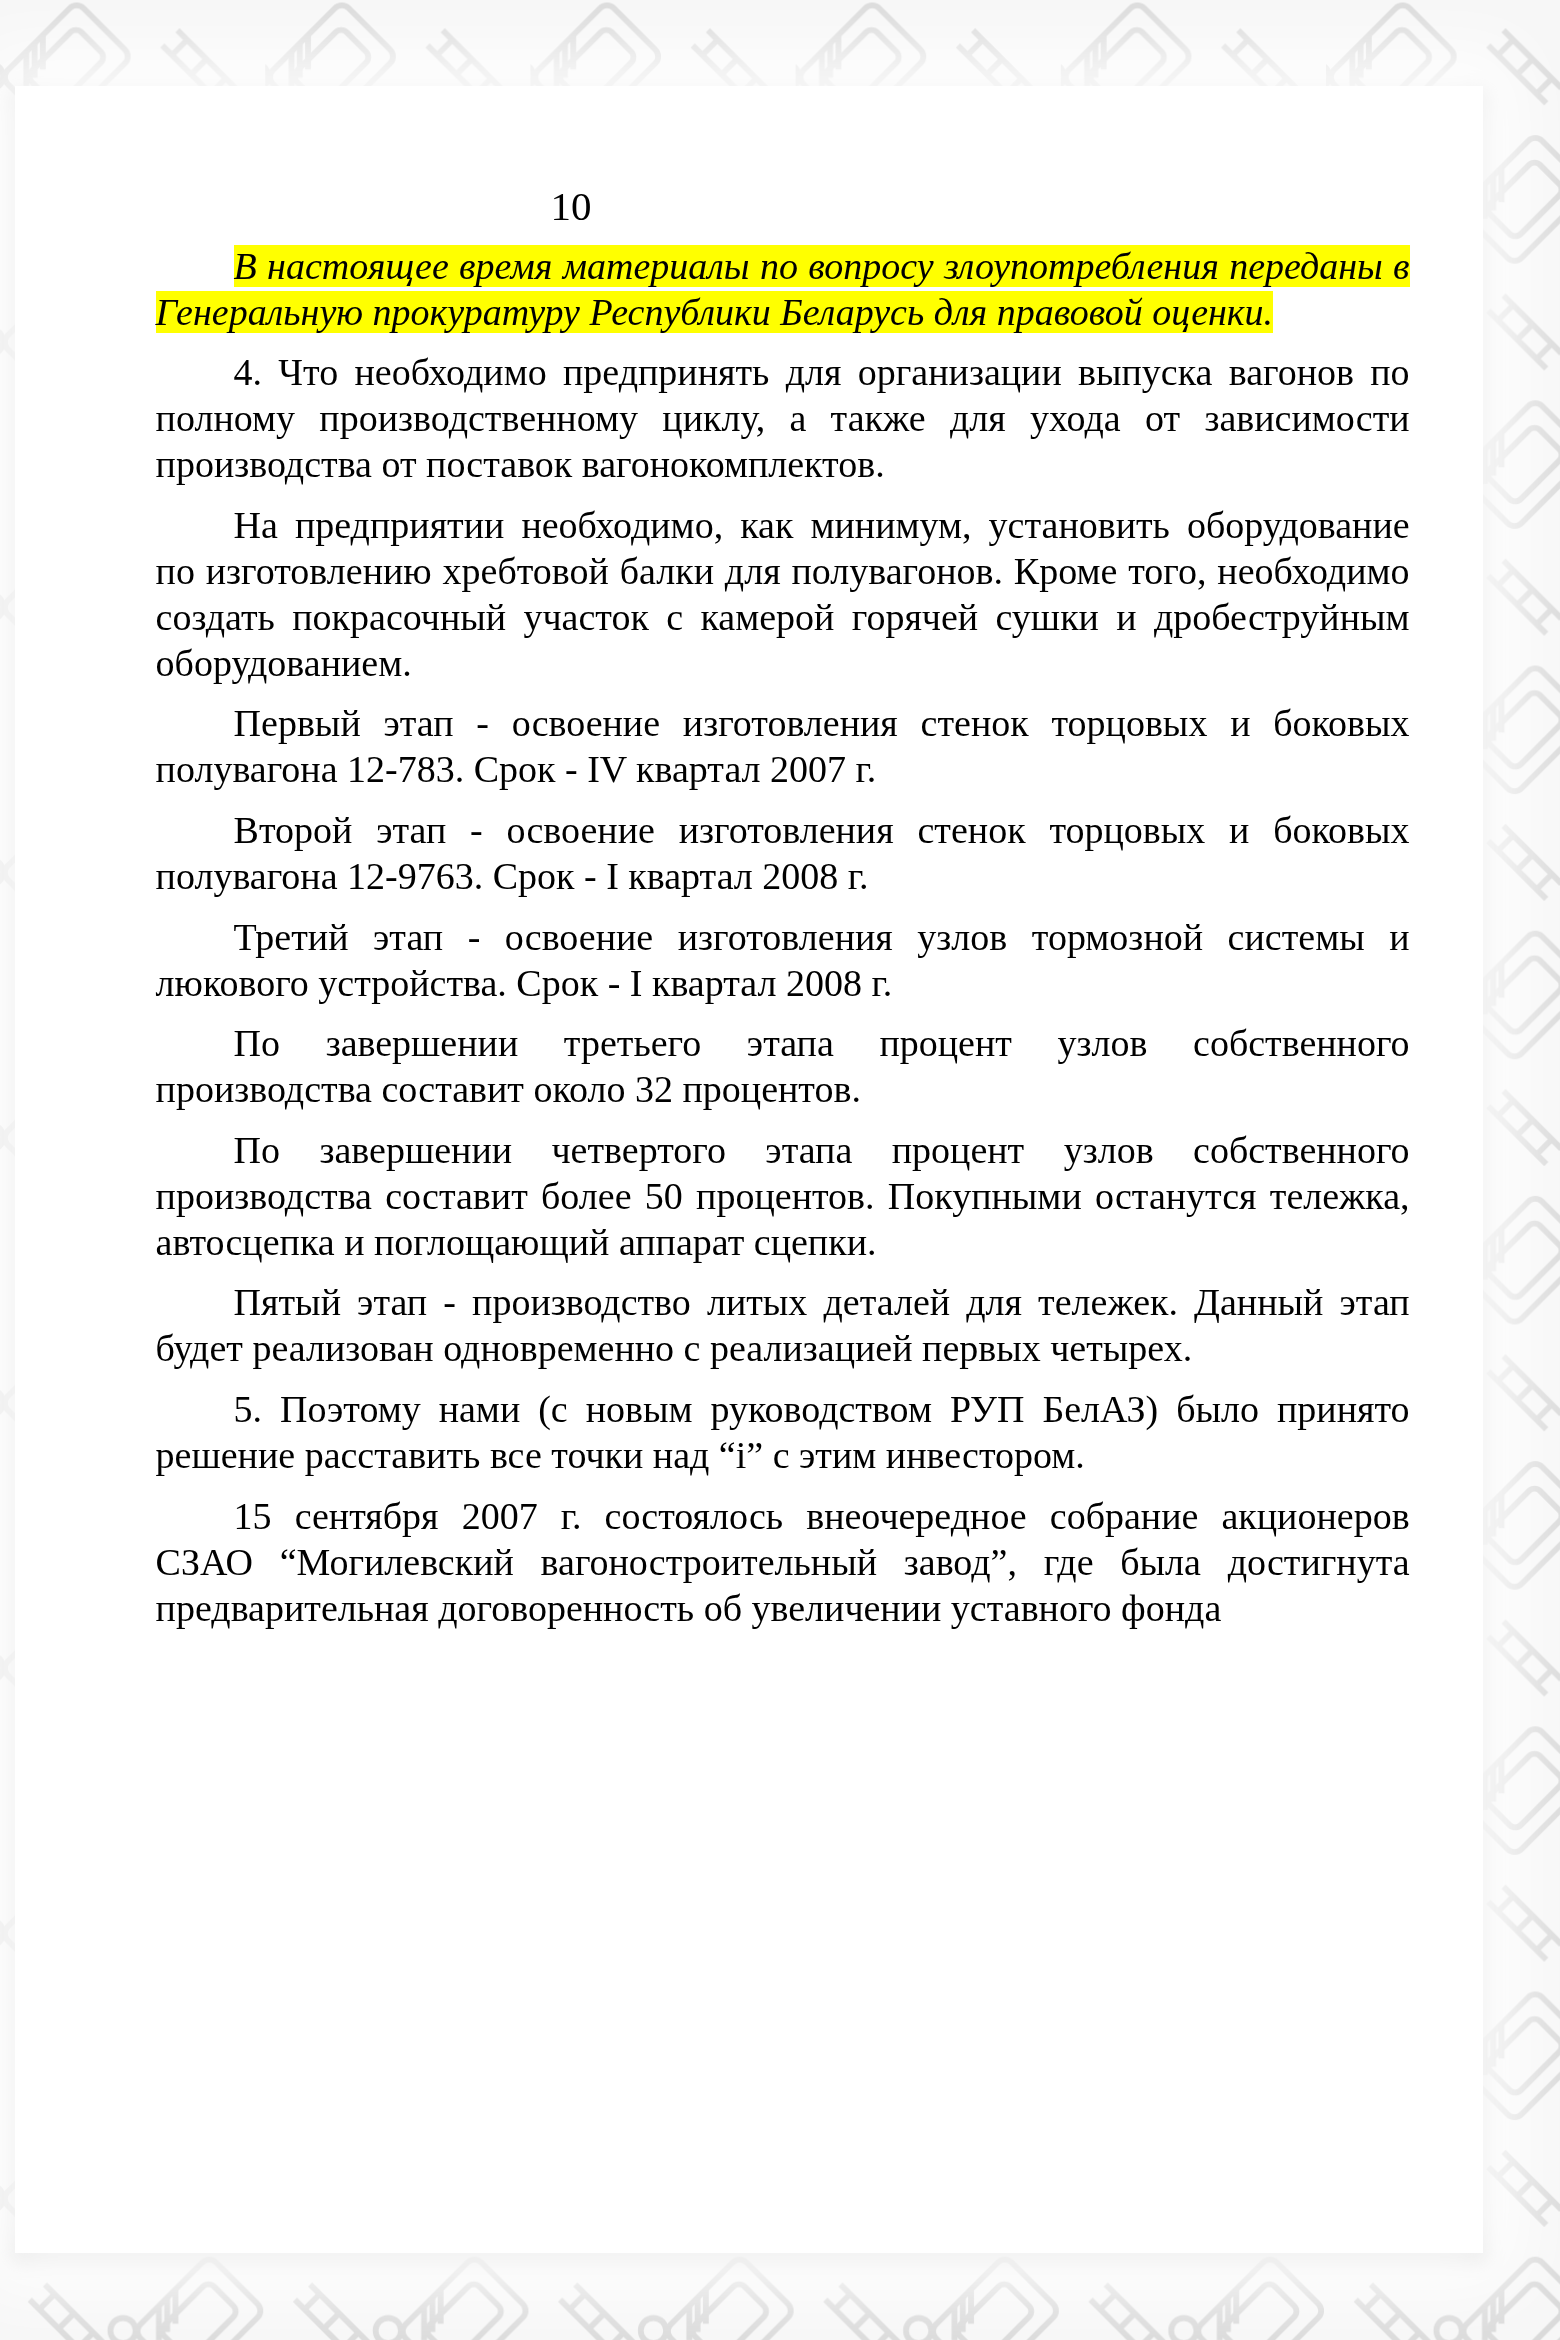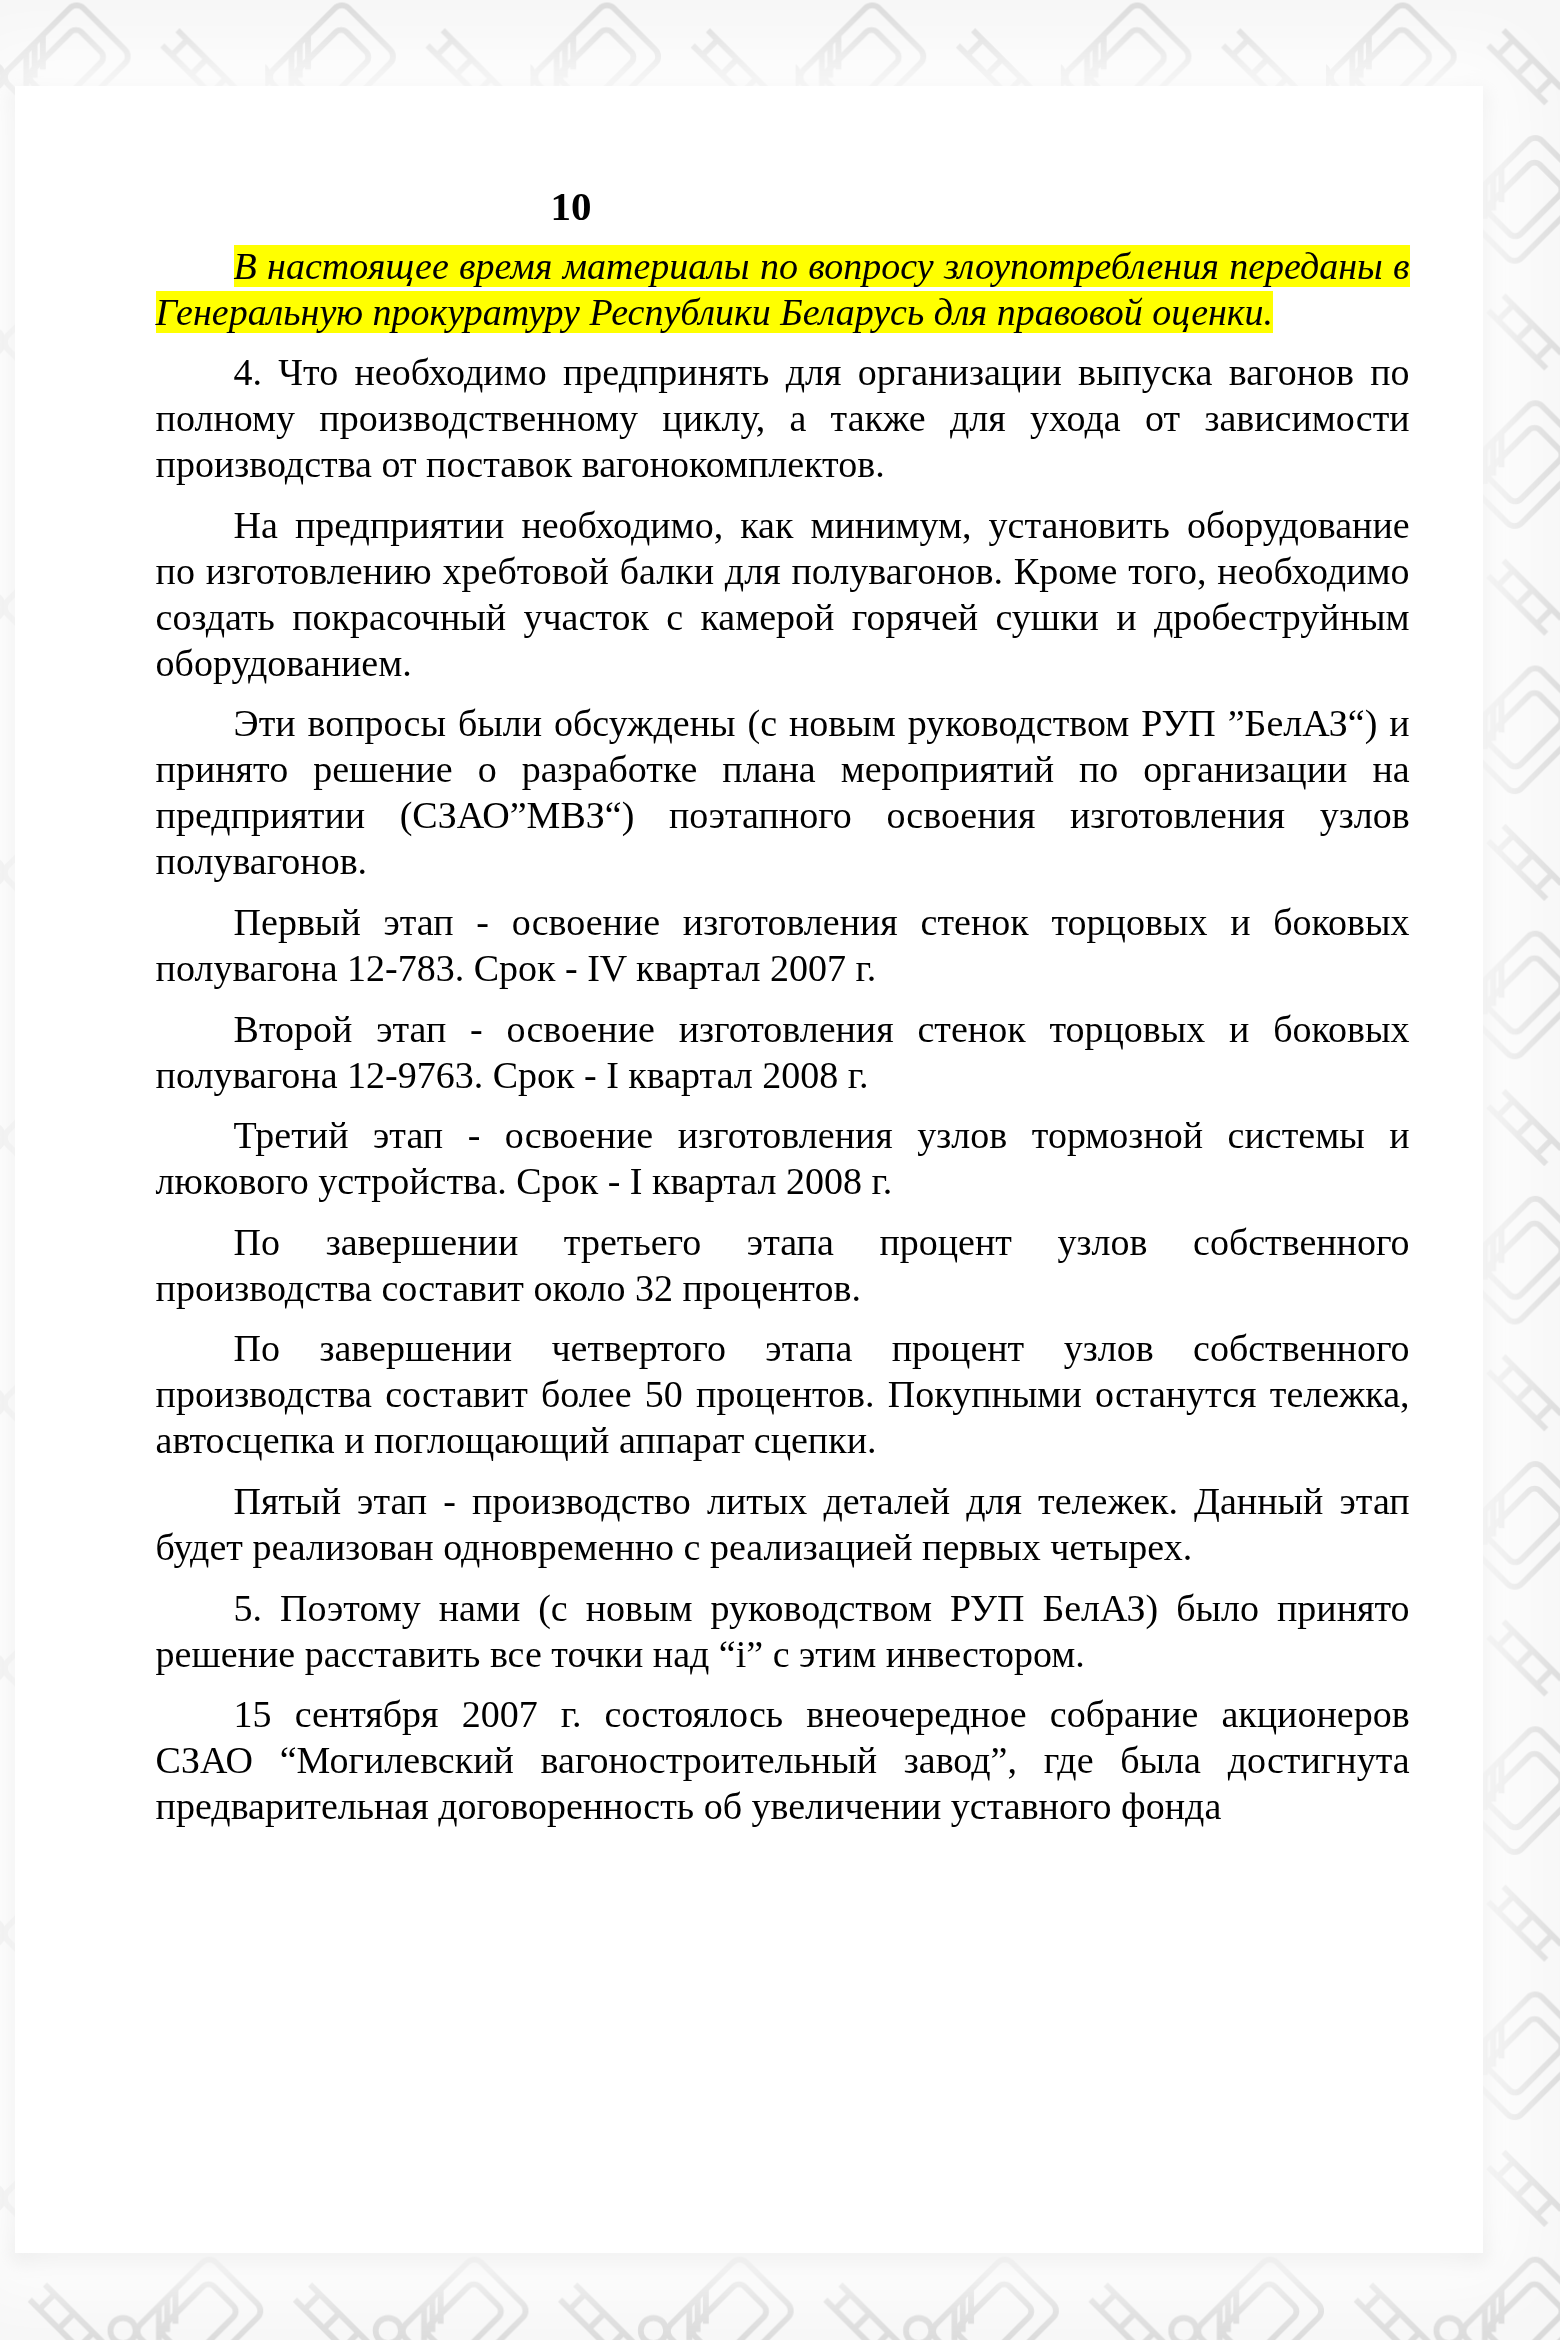--- a/index.html
+++ b/index.html
@@ -33,21 +33,20 @@
       0 0 68px 34px rgba(255,255,255,0.95),
       0 5.9px 17.6px 2px rgba(90,90,90,0.35);
   }
   .content {
     padding: 98px 73px 0 141px;
   }
   .page-num {
     font-size: 41px;
     line-height: 45px;
     margin: 0 0 13.7px 395px;
-    font-weight: bold;
   }
   p.para {
     font-size: 38px;
     line-height: 46px;
     margin: 0 0 14.6px 0;
     text-align: justify;
     text-indent: 78px;
   }
   p.para.bold {
     font-weight: normal;
@@ -106,21 +105,20 @@
   <div class="content">
 
     <div class="page-num">10</div>
 
     <p class="para"><span class="hl" style="background: rgb(255, 255, 0);">В настоящее время материалы по вопросу злоупотребления переданы в Генеральную прокуратуру Республики Беларусь для правовой оценки.</span></p>
 
     <p class="para bold">4. Что необходимо предпринять для организации выпуска вагонов по полному производственному циклу, а также для ухода от зависимости производства от поставок вагонокомплектов.</p>
 
     <p class="para">На предприятии необходимо, как минимум, установить оборудование по изготовлению хребтовой балки для полувагонов. Кроме того, необходимо создать покрасочный участок с камерой горячей сушки и дробеструйным оборудованием.</p>
 
-    <p class="para">Эти вопросы были обсуждены (с новым руководством РУП ”БелАЗ“) и принято решение о разработке плана мероприятий по организации на предприятии (СЗАО”МВЗ“) поэтапного освоения изготовления узлов полувагонов.</p>
 
     <p class="para">Первый этап - освоение изготовления стенок торцовых и боковых полувагона 12-783. Срок - IV квартал 2007 г.</p>
 
     <p class="para">Второй этап - освоение изготовления стенок торцовых и боковых полувагона 12-9763. Срок - I квартал 2008 г.</p>
 
     <p class="para">Третий этап - освоение изготовления узлов тормозной системы и люкового устройства. Срок - I квартал 2008 г.</p>
 
     <p class="para">По завершении третьего этапа процент узлов собственного производства составит около 32 процентов.</p>
 
 

